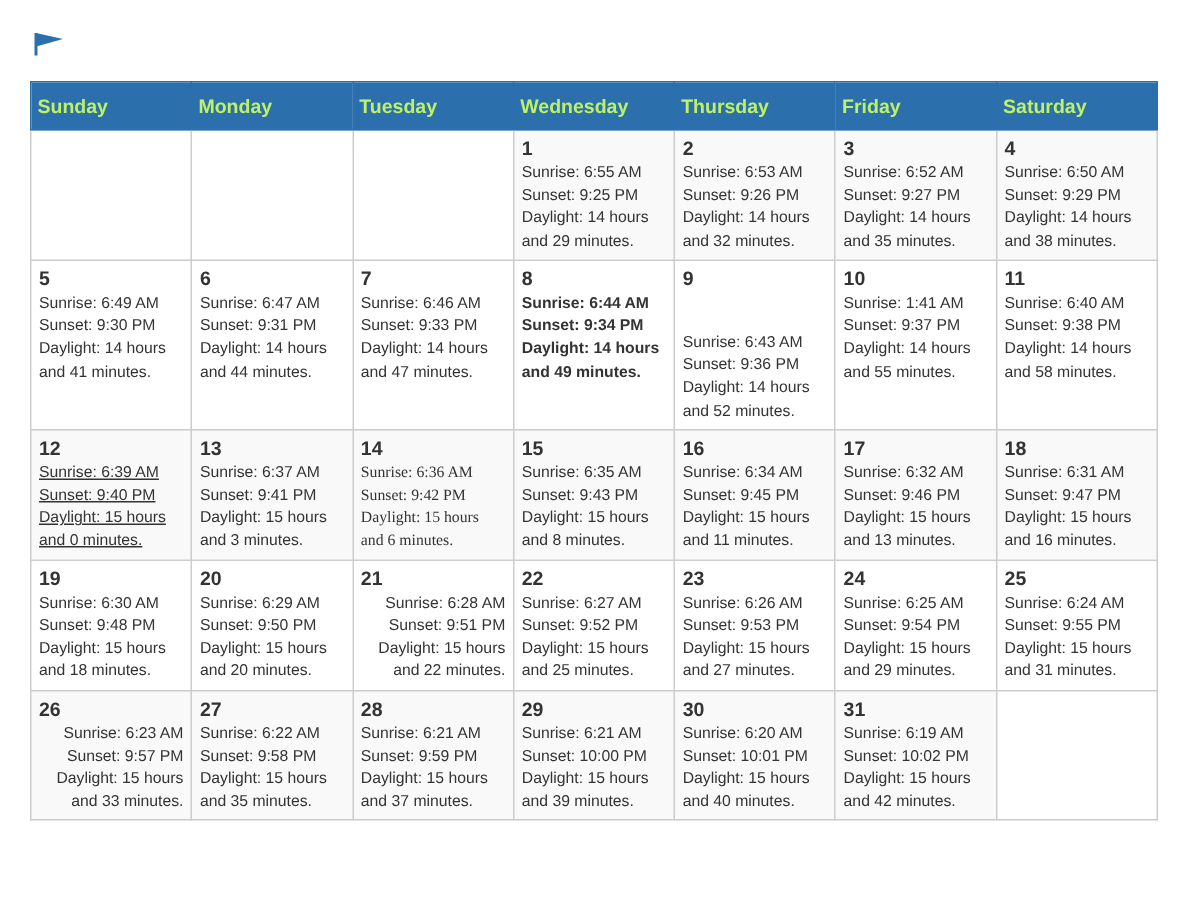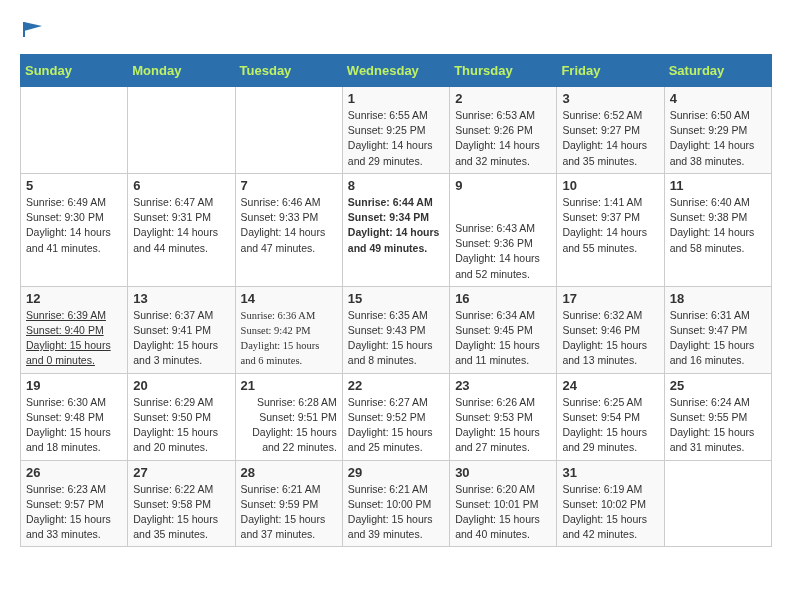--- a/index.html
+++ b/index.html
@@ -305,21 +305,21 @@
           <span class="day-number">25</span>
           <div class="day-info" style="white-space: pre-line;">Sunrise: 6:24 AM
 Sunset: 9:55 PM
 Daylight: 15 hours
 and 31 minutes.</div>
         </td>
       </tr>
       <tr>
         <td>
           <span class="day-number">26</span>
-          <div class="day-info" style="white-space: pre-line;">Sunrise: 6:23 AM
+          <div class="day-info" style="white-space: pre-line; text-align: right;">Sunrise: 6:23 AM
 Sunset: 9:57 PM
 Daylight: 15 hours
 and 33 minutes.</div>
         </td>
         <td>
           <span class="day-number">27</span>
           <div class="day-info" style="white-space: pre-line;">Sunrise: 6:22 AM
 Sunset: 9:58 PM
 Daylight: 15 hours
 and 35 minutes.</div>

